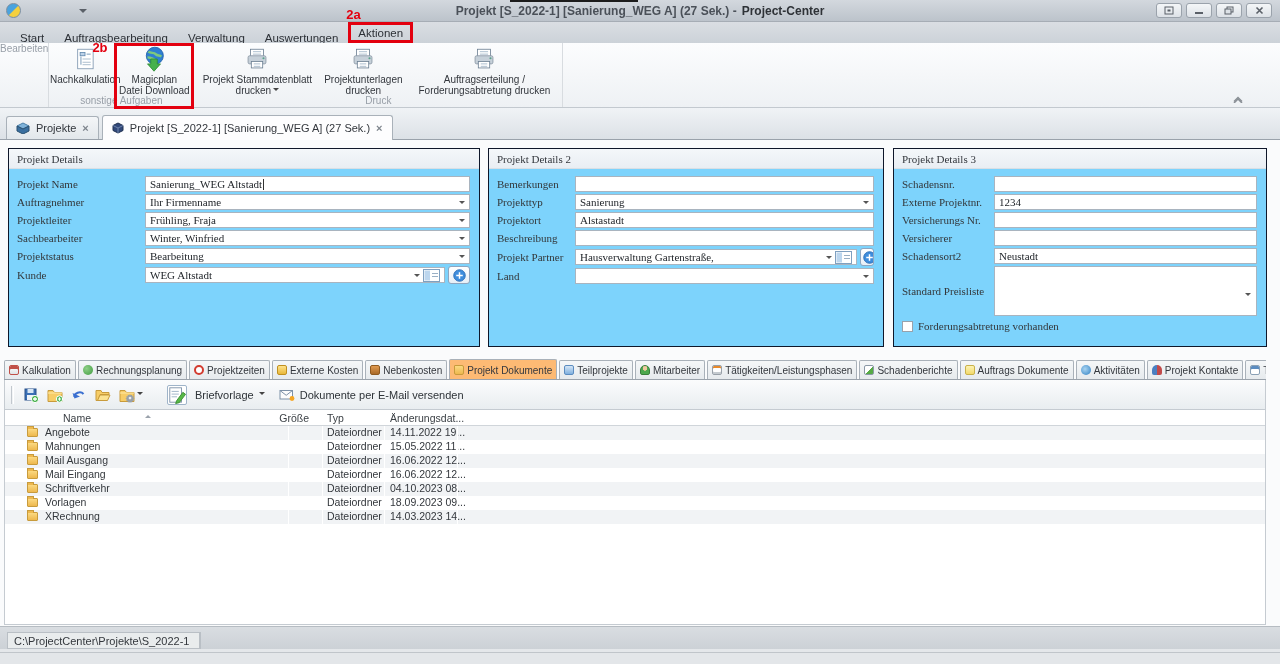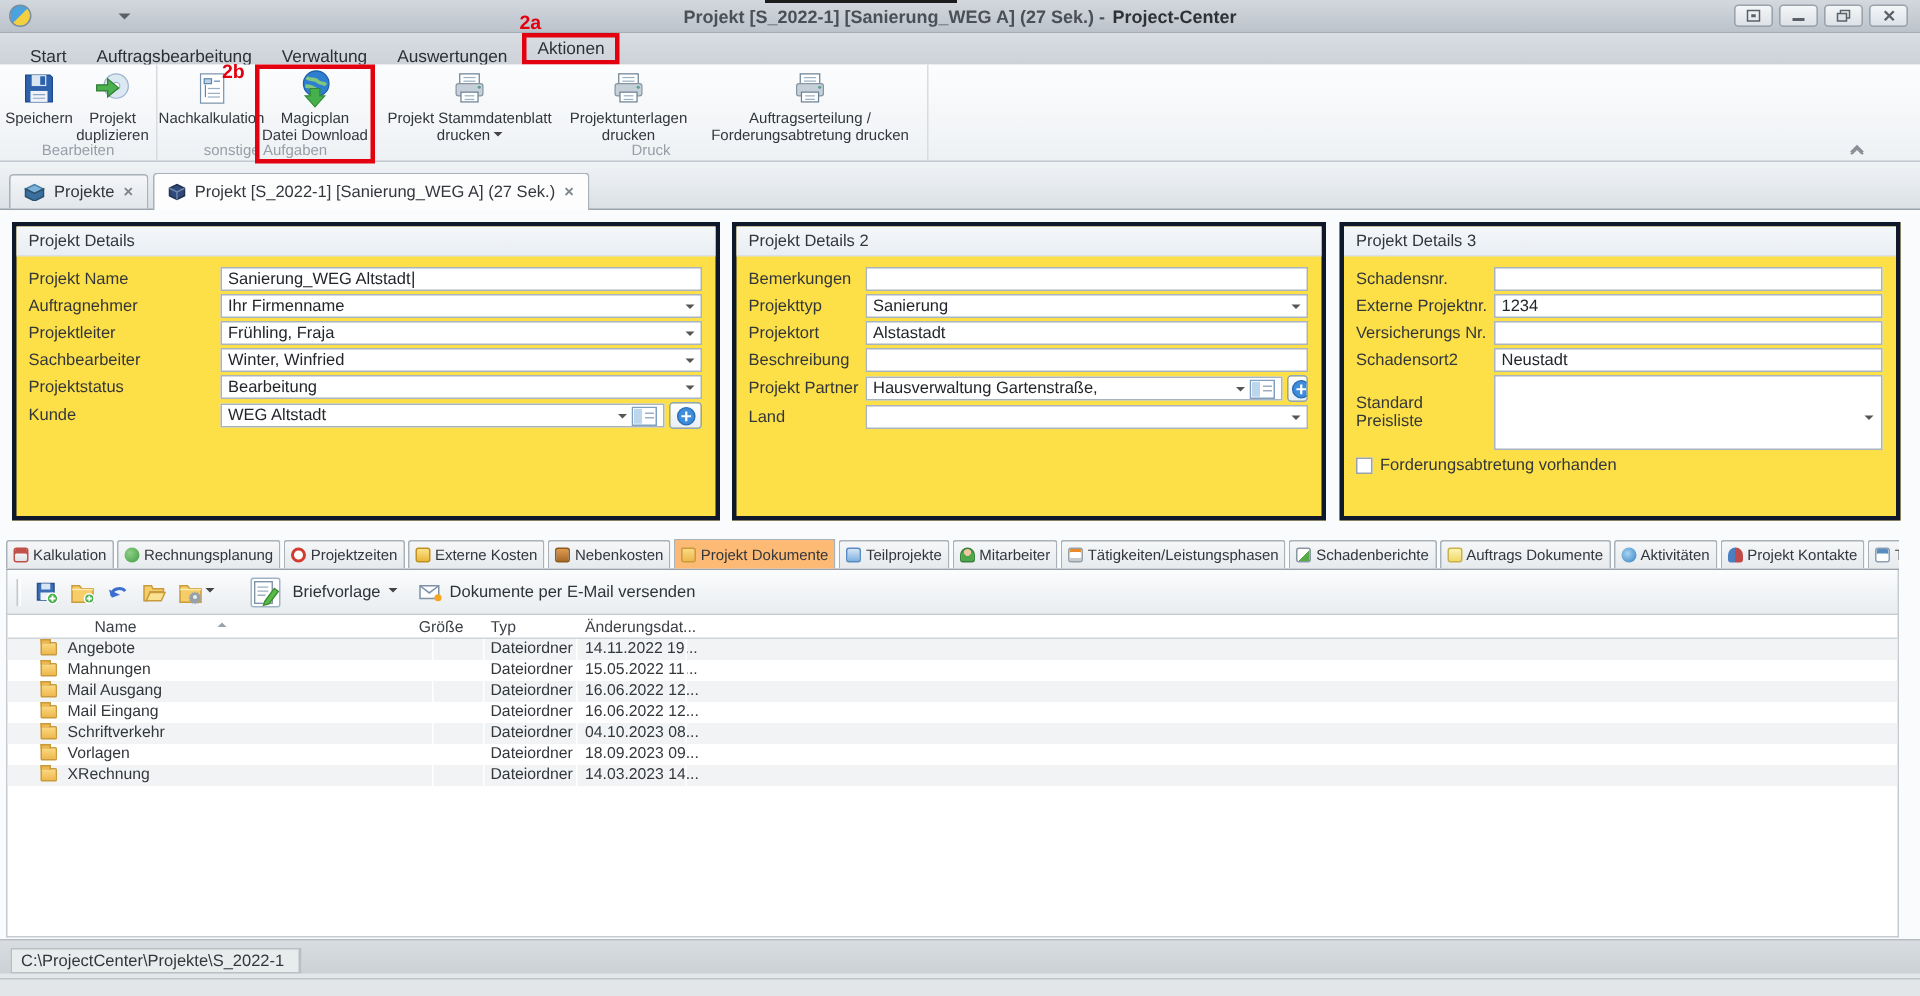--- a/index.html
+++ b/index.html
@@ -52,21 +52,21 @@
     display:flex; align-items:flex-end; padding-left:6px; }
   .dtab { display:flex; align-items:center; gap:6px; height:23px; padding:0 9px;
     border:1px solid #a9b1b9; border-bottom:none; border-radius:3px 3px 0 0;
     background:linear-gradient(#f4f6f8,#e2e7eb); font-size:11px; color:#33373d; margin-right:3px; }
   .dtab.active { background:#fdfdfe; height:25px; margin-bottom:-1px; z-index:2; font-weight:400; }
   .closex { font-size:11px; color:#7d848c; font-weight:700; line-height:10px; }
 
   
   .content { position:absolute; left:0; top:140px; width:1280px; height:486px; background:#fafbfc; }
 
-  .panel { position:absolute; background:#fde047; border:3px solid #0f172a; }
+  .panel { position:absolute; background:#7dd3fc; border:1px solid #0f172a;font-family:Liberation Serif, serif; }
   .phead { height:20px; background:linear-gradient(#f4f7fa,#e9eef3); border-bottom:1px solid #d9dfe5;
     display:flex; align-items:center; padding-left:8px; font-size:11px; color:#33373d; }
   .pbody { padding:7px 9px 0 8px; }
   .prow { display:flex; align-items:center; height:16px; margin-bottom:2px; }
   .plabel { font-size:11px; color:#33373a; flex:0 0 auto; }
   .fld { flex:1; height:16px; background:#fff; border:1px solid #a9b4bf; display:flex; align-items:center;
     padding:0 4px; font-size:11px; color:#22262b; overflow:hidden; white-space:nowrap; }
   .fld .cv { width:1px; height:11px; background:#333; margin-left:1px; }
   .combo-caret { margin-left:auto; width:0; height:0; border:3.5px solid transparent; border-top-color:#555; transform:translateY(2px); }
   .cardico { width:17px; height:13px; margin-left:3px; flex:0 0 auto; }
@@ -275,40 +275,20 @@
   <div class="mitem">Auswertungen</div>
   <div class="mitem boxed">
     <span class="ann-label ann-2a">2a</span>
     <span>Aktionen</span>
   </div>
 </div>
 
 <div class="ribbon">
 
   <div class="rgroup">
-    <div class="rbtns">
-      <div class="rbtn" style="width:46px">
-        <svg class="rico">
-            <use href="#i-floppy"></use>
-          </svg>
-        <span class="rlbl">
-            <span>Speichern</span>
-            <span></span>
-          </span>
-      </div>
-      <div class="rbtn" style="width:52px">
-        <svg class="rico">
-            <use href="#i-cd"></use>
-          </svg>
-        <span class="rlbl">
-            <span>Projekt</span>
-            <span>duplizieren</span>
-          </span>
-      </div>
-    </div>
     <div class="glabel">Bearbeiten</div>
   </div>
 
   <div class="rgroup">
     <div class="rbtns">
       <div class="rbtn" style="width:66px">
         <svg class="rico">
             <use href="#i-doclist"></use>
           </svg>
         <span class="rlbl">
@@ -510,20 +490,26 @@
           </div>
       </div>
       <div class="prow">
         <span class="plabel" style="width:92px">Externe Projektnr.</span>
         <div class="fld">
             <span>1234</span>
           </div>
       </div>
       <div class="prow">
         <span class="plabel" style="width:92px">Versicherungs Nr.</span>
+        <div class="fld">
+            <span></span>
+          </div>
+      </div>
+      <div class="prow">
+        <span class="plabel" style="width:92px">Versicherer</span>
         <div class="fld">
             <span></span>
           </div>
       </div>
       <div class="prow">
         <span class="plabel" style="width:92px">Schadensort2</span>
         <div class="fld">
             <span>Neustadt</span>
           </div>
       </div>

